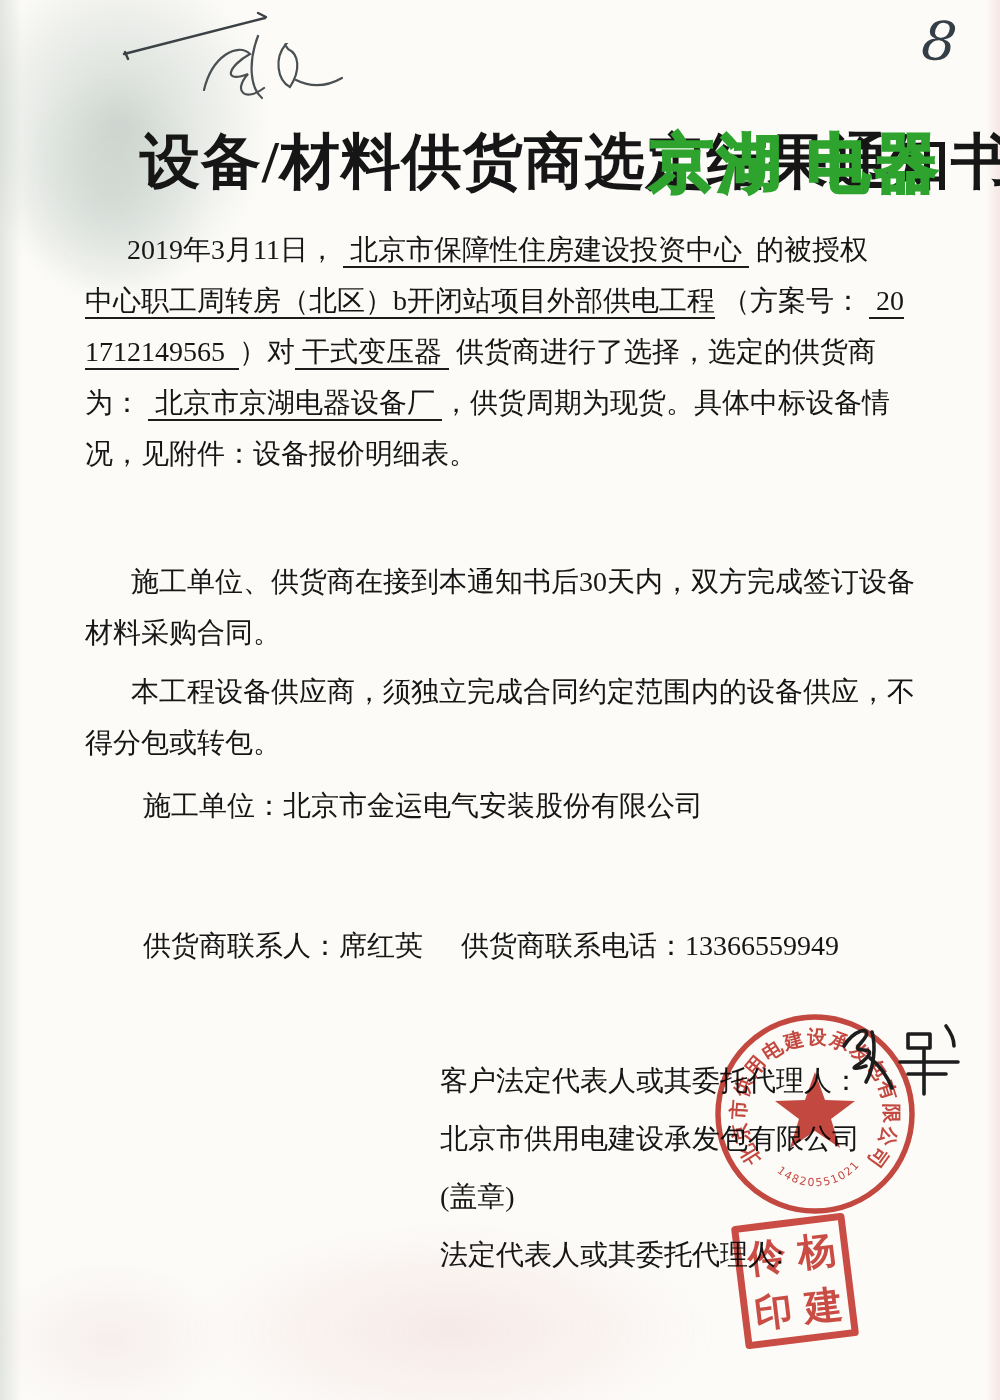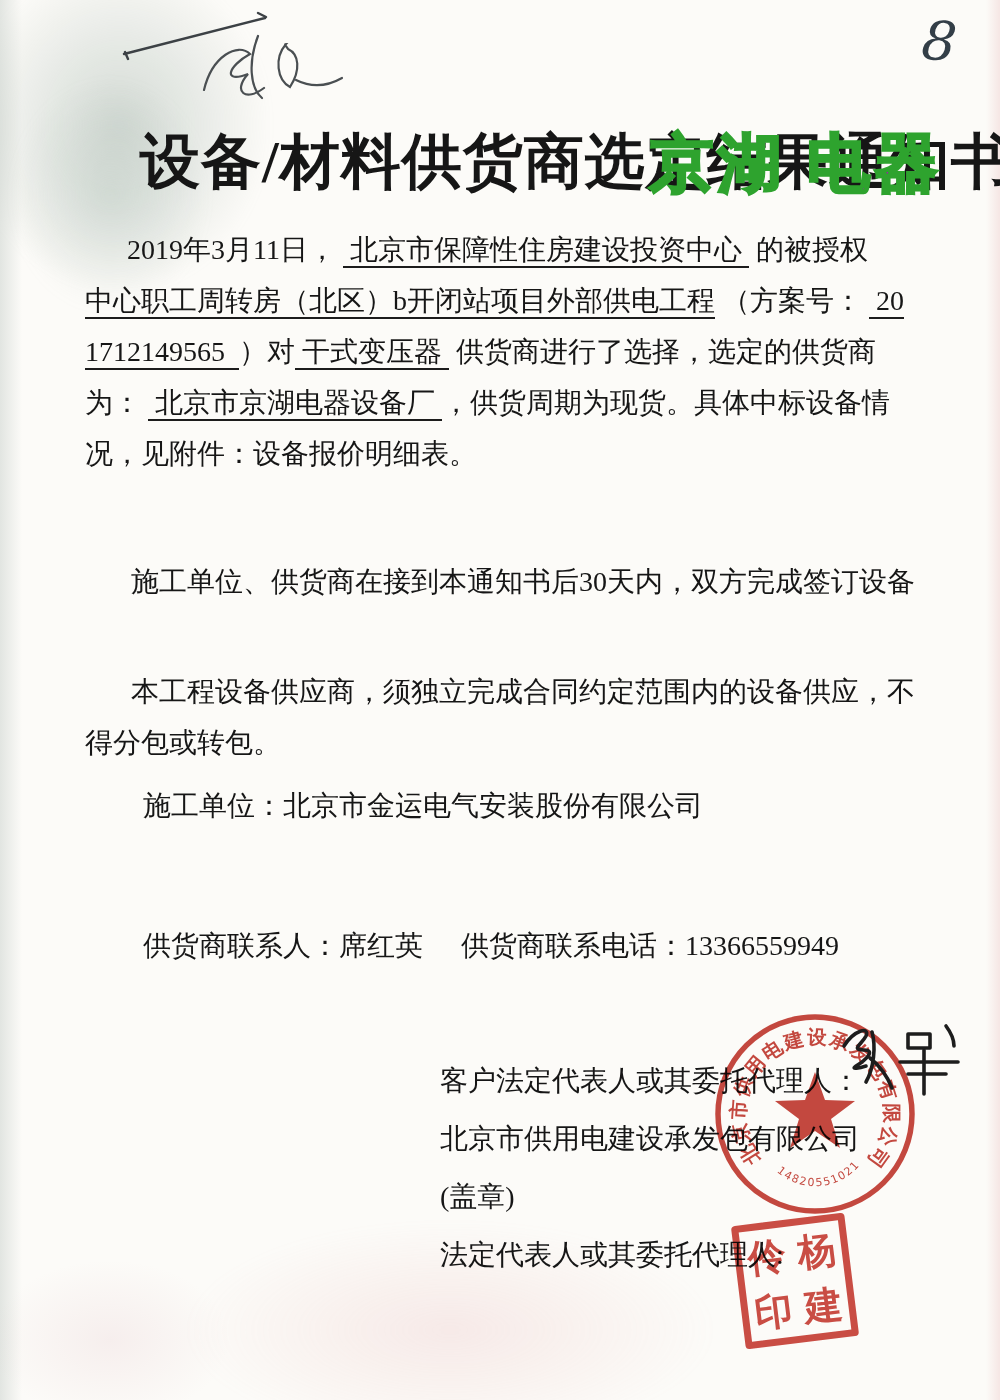--- a/index.html
+++ b/index.html
@@ -95,20 +95,21 @@
 
   <div class="para p0">
       <div class="bline"><span>2019年3月11日， </span><span class="ul"> 北京市保障性住房建设投资中心 </span><span> 的被授权</span></div>
       <div class="bline"><span class="ul">中心职工周转房（北区）b开闭站项目外部供电工程</span><span> （方案号： </span><span class="ul"> 20</span></div>
       <div class="bline"><span class="ul">1712149565  </span><span>）对</span><span class="ul"> 干式变压器 </span><span> 供货商进行了选择，选定的供货商</span></div>
       <div class="bline"><span>为： </span><span class="ul"> 北京市京湖电器设备厂 </span><span>，供货周期为现货。具体中标设备情</span></div>
       <div class="bline"><span>况，见附件：设备报价明细表。</span></div>
     </div>
   <div class="para p1">
       <div class="bline"><span>施工单位、供货商在接到本通知书后30天内，双方完成签订设备</span></div>
+      <div class="bline"><span>材料采购合同。</span></div>
     </div>
   <div class="para p2">
       <div class="bline"><span>本工程设备供应商，须独立完成合同约定范围内的设备供应，不</span></div>
       <div class="bline"><span>得分包或转包。</span></div>
     </div>
   <div class="para p3">
       <div class="bline"><span>施工单位：北京市金运电气安装股份有限公司</span></div>
     </div>
   <div class="para p5">
       <div class="bline"><span>供货商联系人：席红英</span><span class="gap">供货商联系电话：13366559949</span></div>

